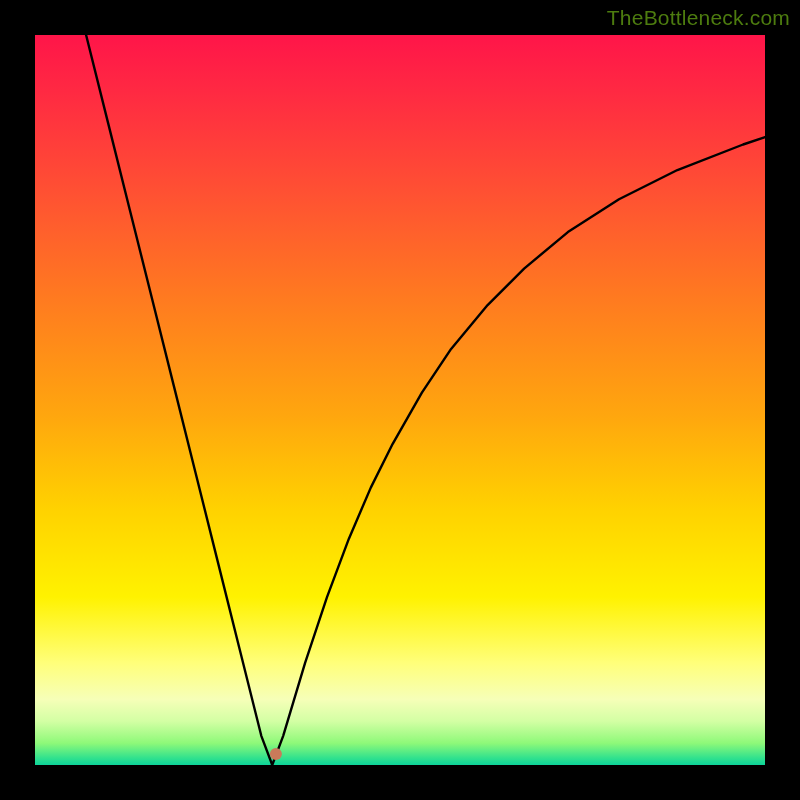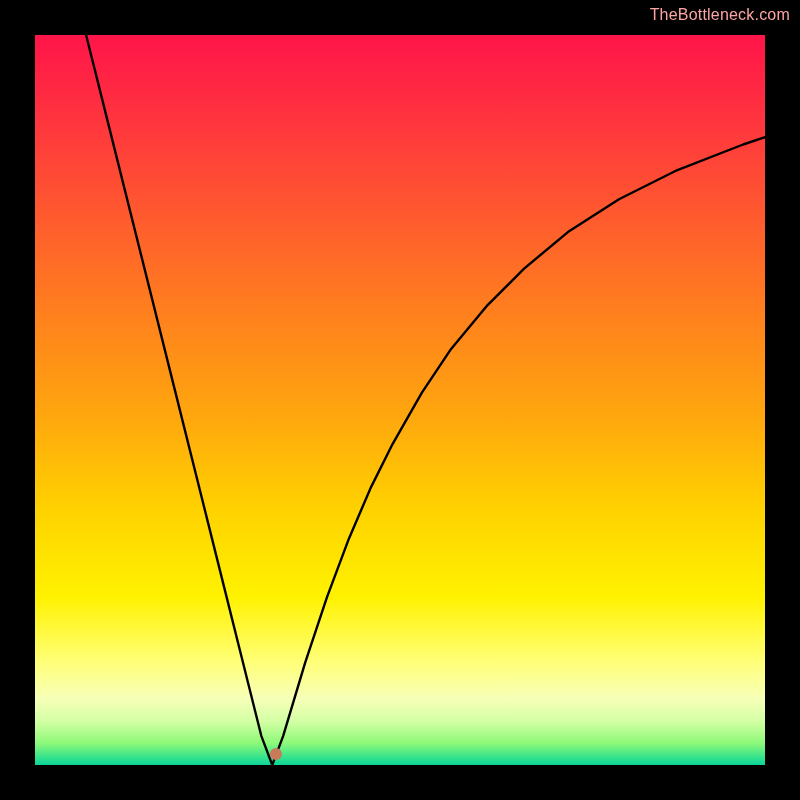--- a/index.html
+++ b/index.html
@@ -37,22 +37,22 @@
       #d3ffa4 94%,
       #8ef979 97%,
       #33e28d 99%,
       #0dd49a 100%
     );
   }
   .watermark {
     position: absolute;
     top: 6px;
     right: 10px;
-    color: #fca5a5;
-    font-size: 16px;
+    color: #4d7c0f;
+    font-size: 21px;
     font-weight: 500;
     letter-spacing: 0.2px;
     font-family: Arial, Helvetica, sans-serif;
     user-select: none;
   }
   svg.curve-layer {
     position: absolute;
     left: 0;
     top: 0;
     width: 730px;

